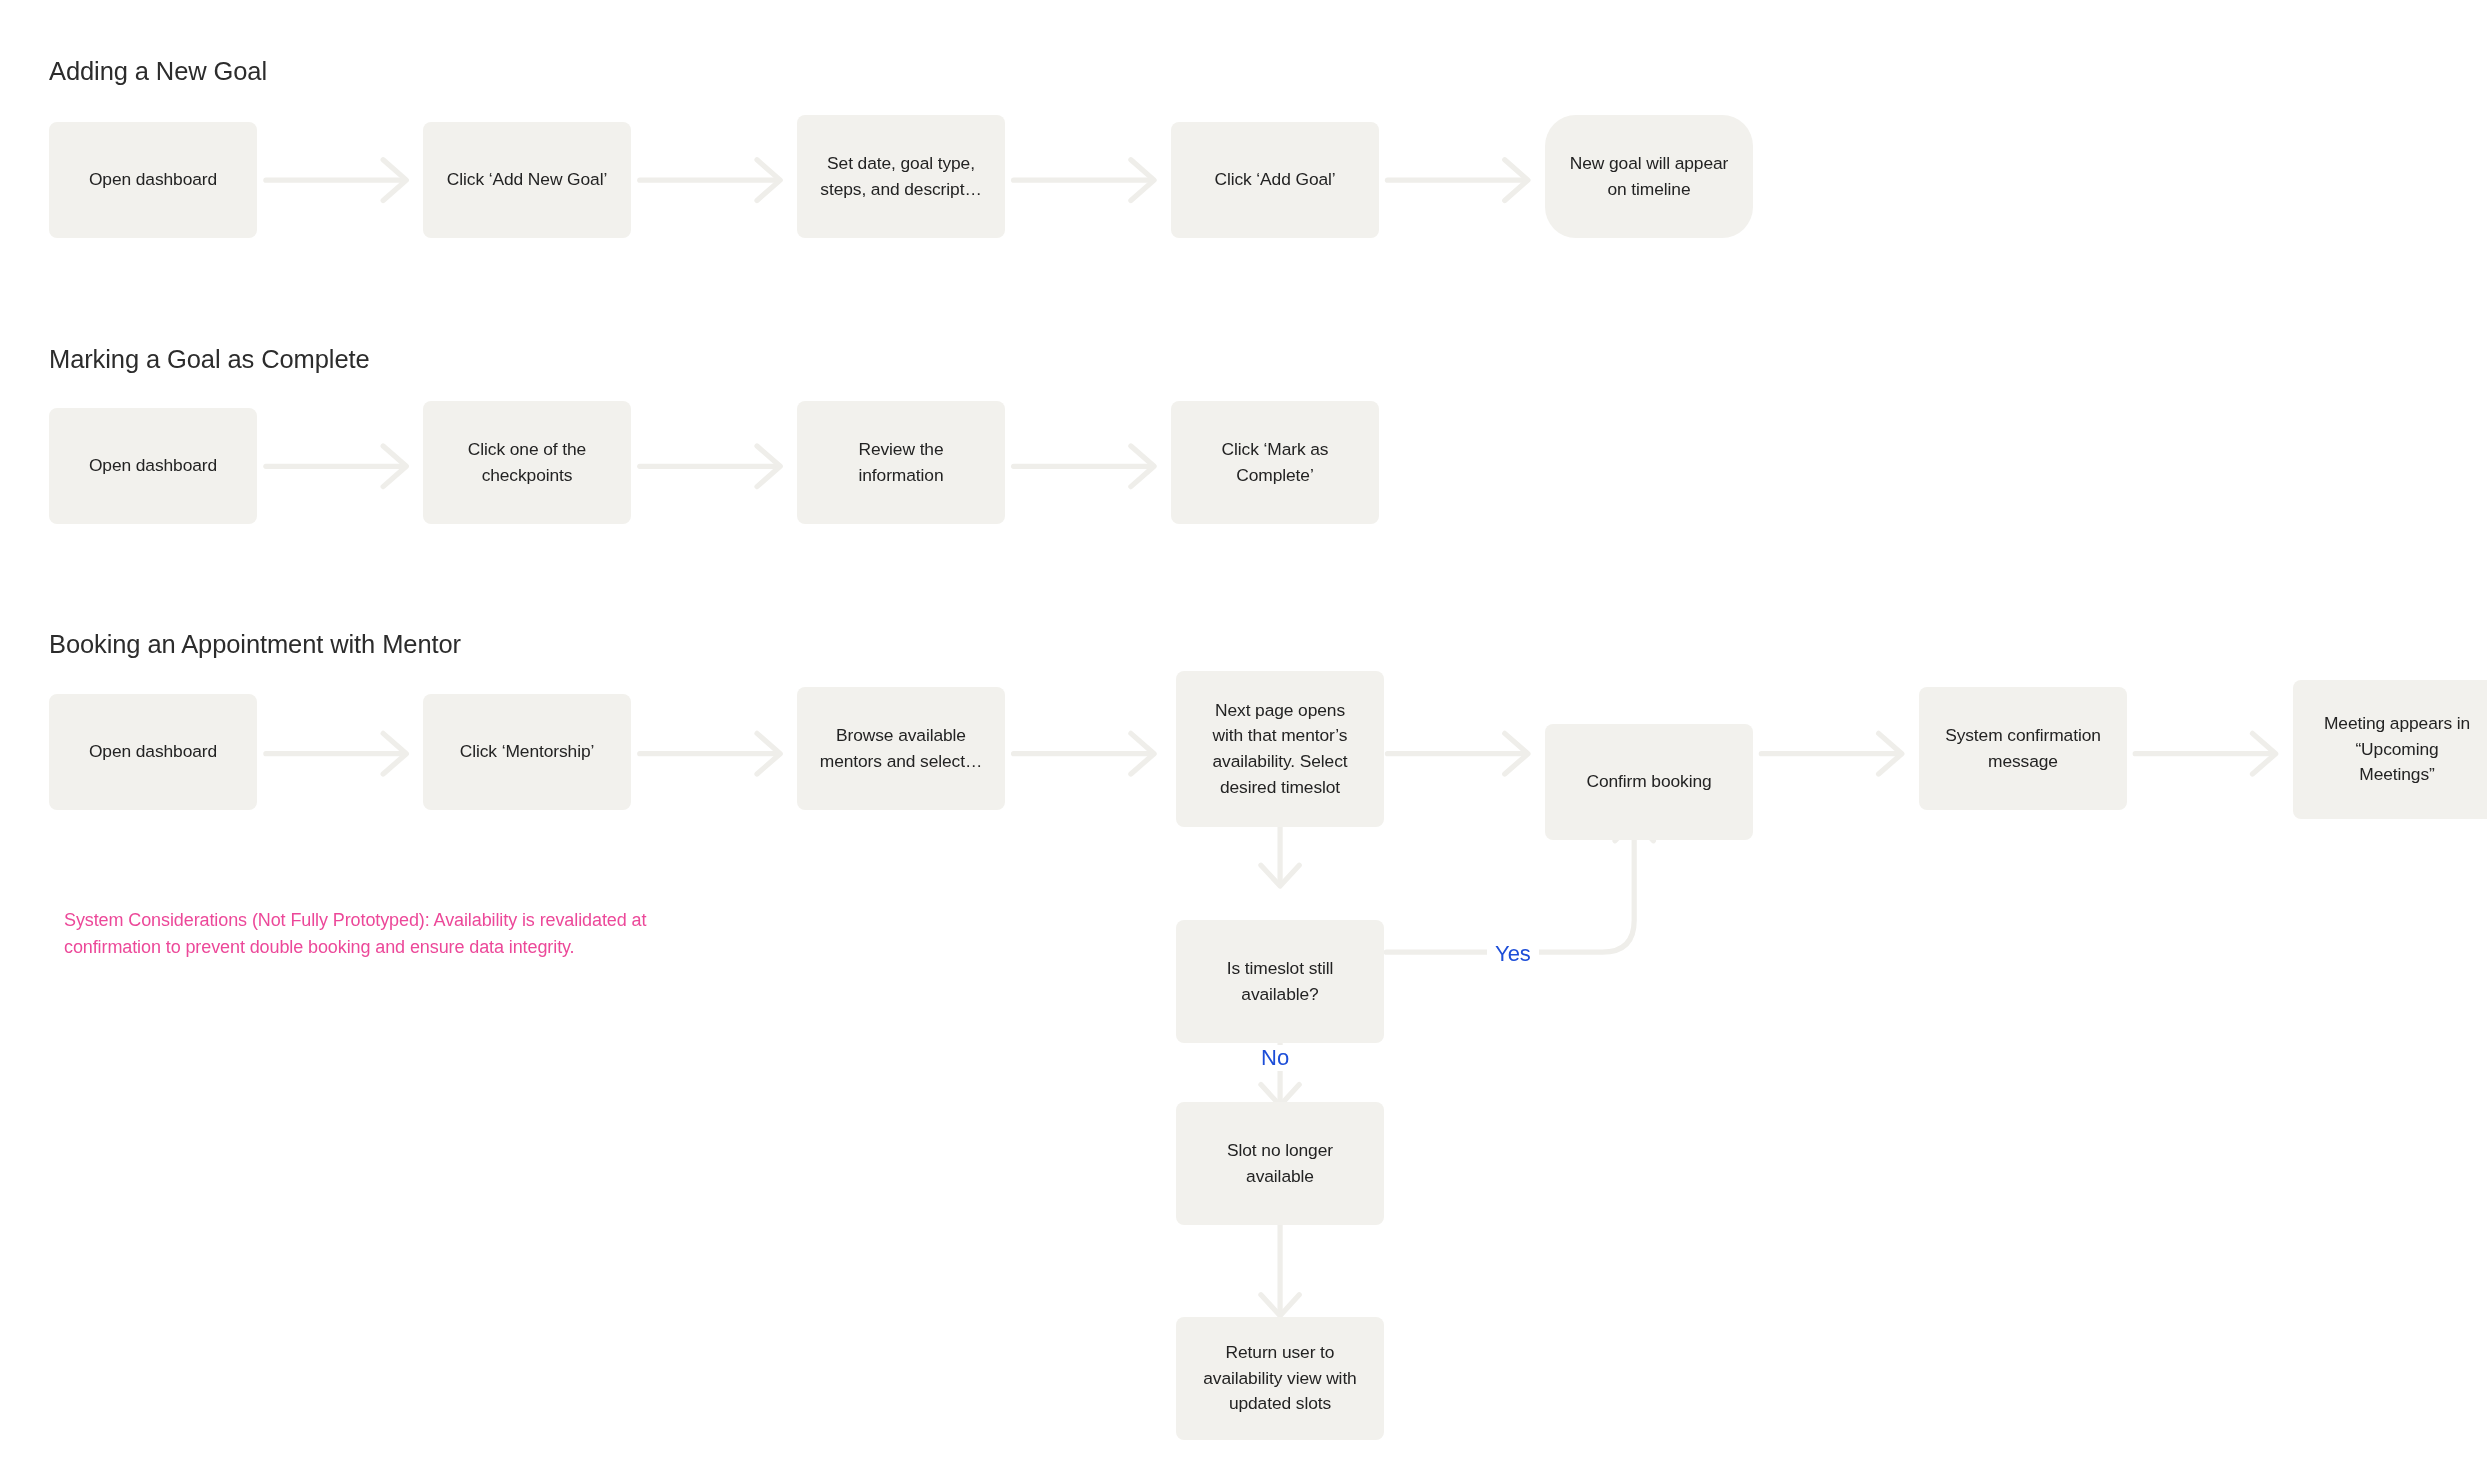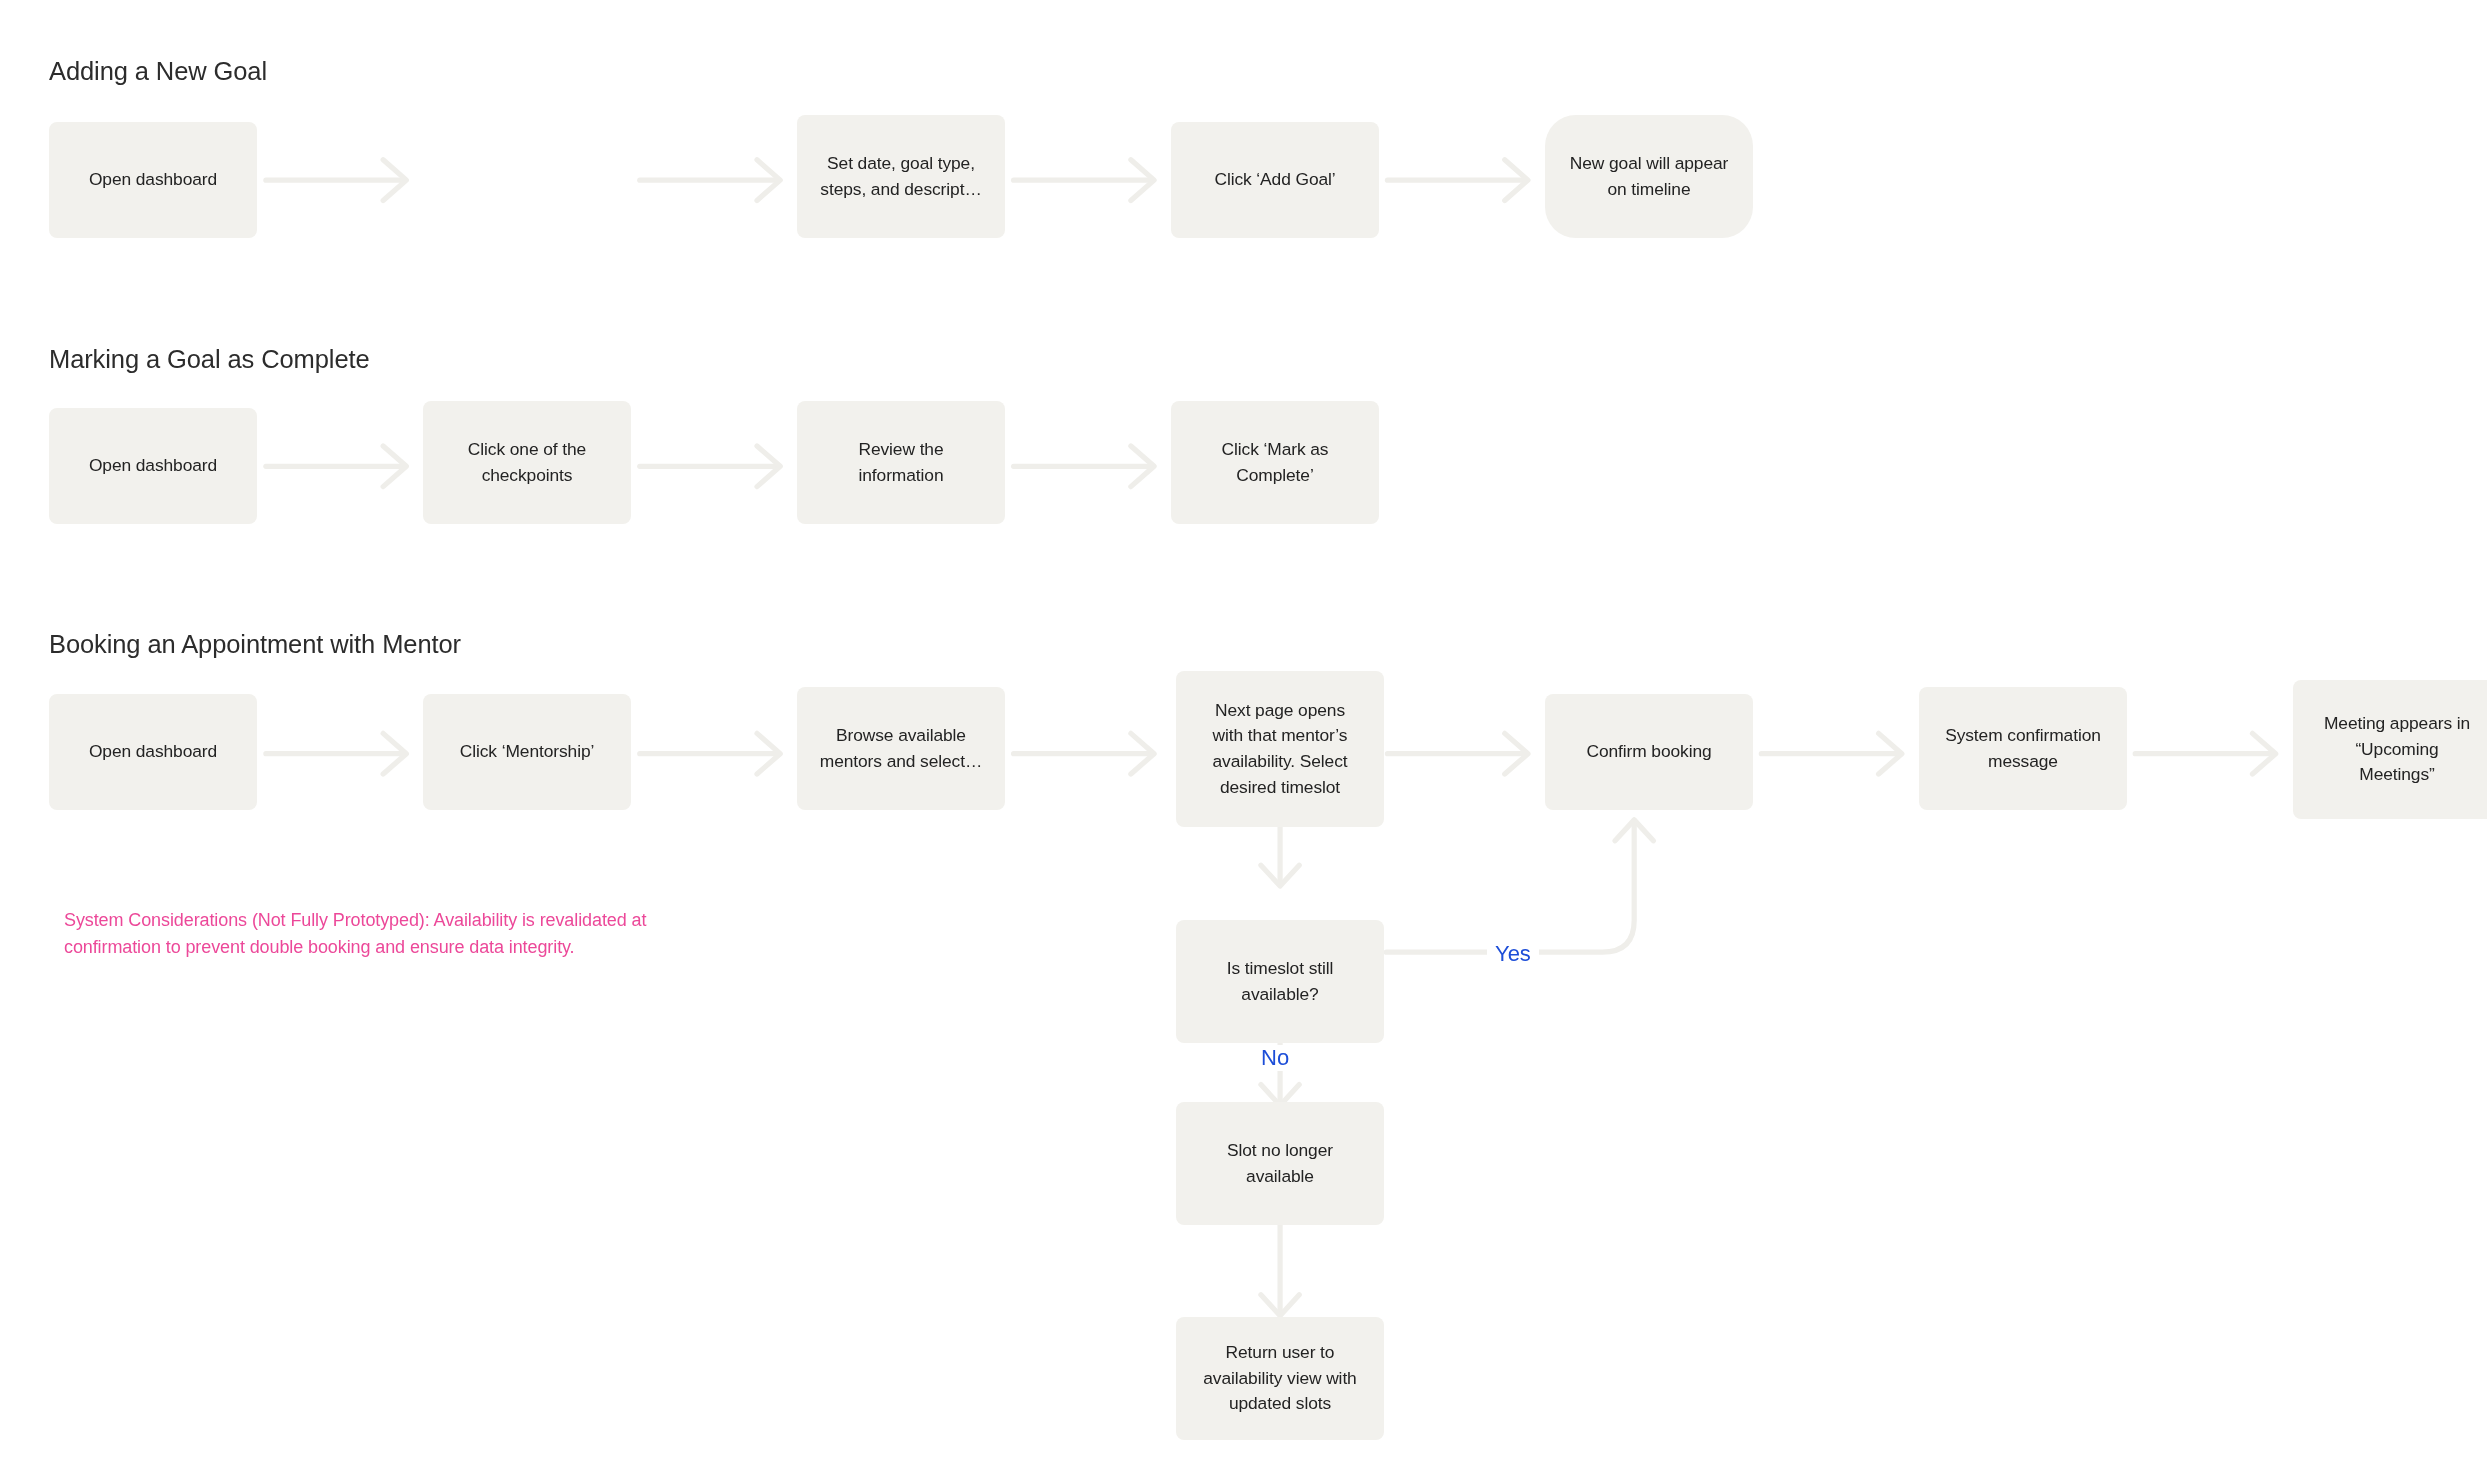--- a/index.html
+++ b/index.html
@@ -182,20 +182,23 @@
       <path class="conn-head" d="M 2782 1448 L 2815 1412 L 2848 1448"></path>
     </g>
   </svg>
 
   <div class="section-heading" style="left:49px; top:56px;">Adding a New Goal</div>
 
   <div class="node" style="left:49px; top:122px; width:208px; height:116px;">
     <span class="node-label">Open dashboard</span>
   </div>
 
+  <div class="node" style="left:423px; top:122px; width:208px; height:116px;">
+    <span class="node-label">Click ‘Add New Goal’</span>
+  </div>
 
   <div class="node" style="left:797px; top:115px; width:208px; height:123px;">
     <span class="node-label">Set date, goal type,
 steps, and descript…</span>
   </div>
 
   <div class="node" style="left:1171px; top:122px; width:208px; height:116px;">
     <span class="node-label">Click ‘Add Goal’</span>
   </div>
 
@@ -240,21 +243,21 @@
 mentors and select…</span>
   </div>
 
   <div class="node" style="left:1176px; top:671px; width:208px; height:156px;">
     <span class="node-label">Next page opens
 with that mentor’s
 availability. Select
 desired timeslot</span>
   </div>
 
-  <div class="node" style="left:1545px; top:694px; width:208px; height:116px;">
+  <div class="node" style="left:1545px; top:724px; width:208px; height:116px;">
     <span class="node-label">Confirm booking</span>
   </div>
 
   <div class="node" style="left:1919px; top:687px; width:208px; height:123px;">
     <span class="node-label">System confirmation
 message</span>
   </div>
 
   <div class="node" style="left:2293px; top:680px; width:208px; height:139px;">
     <span class="node-label">Meeting appears in

